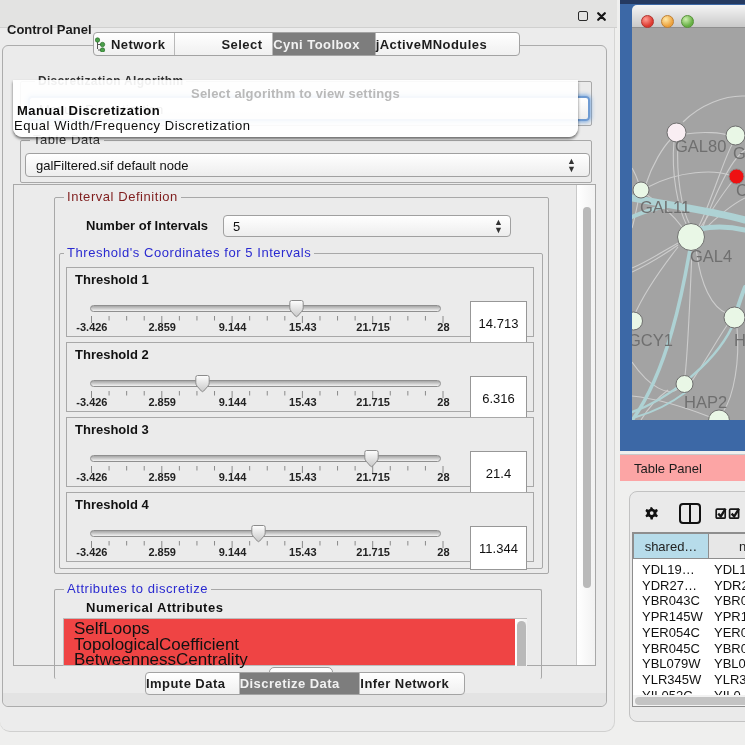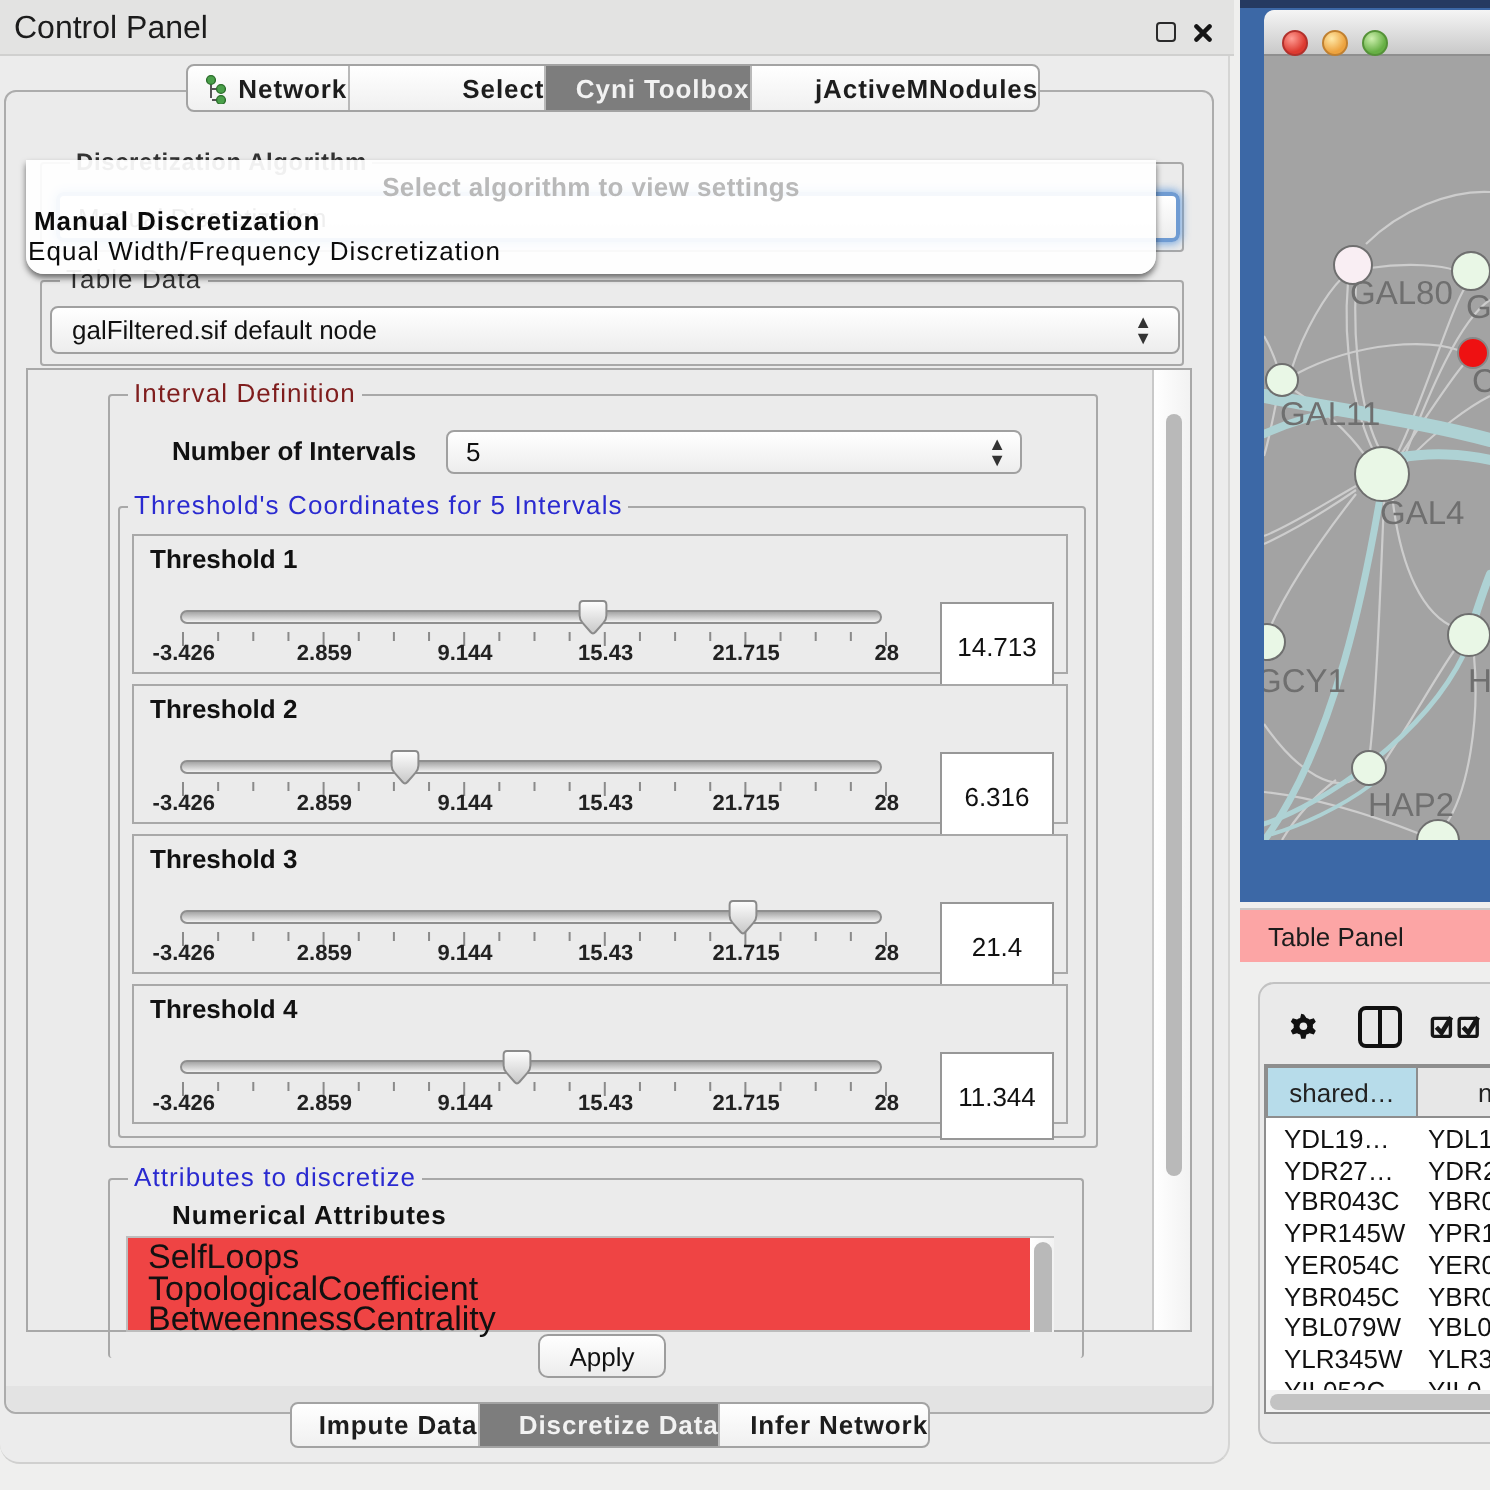--- a/index.html
+++ b/index.html
@@ -5,33 +5,33 @@
   * { margin:0; padding:0; box-sizing:border-box; }
   html,body { width:745px; height:745px; overflow:hidden; background:#efefee;
     font-family:"Liberation Sans", sans-serif; }
   .abs { position:absolute; }
   svg { display:block; }
   
   #win { left:0; top:0; width:615px; height:732px; background:#ececec;
     border-radius:0 0 10px 10px; border-right:1px solid #d5d5d4; border-bottom:1px solid #d0d0cf; }
   #titlebar { left:0; top:0; width:617px; height:28px; background:#e3e3e2;
     border-bottom:1px solid #d0d0cf; }
-  #titlebar .t { position:absolute; left:7px; top:6px; font-size:16px; color:#1c1c1c; }
+  #titlebar .t { position:absolute; left:7px; top:22px; font-size:13px; color:#1c1c1c;font-weight:bold; }
   #icoFloat { left:578px; top:11px; width:9.5px; height:9.5px; border:1.6px solid #2a2a2a; border-radius:2px; }
   
   
   .seg { display:flex; background:#ffffff; border:1px solid #a3a3a3; border-radius:4px;
     overflow:hidden; font-size:13px; font-weight:bold; color:#1d1d1d; letter-spacing:0.45px;
     background:linear-gradient(#ffffff,#f0f0f0); }
-  .seg .s { display:flex; align-items:center; justify-content:flex-end;
+  .seg .s { display:flex; align-items:center; justify-content:flex-start;
     border-right:1px solid #b9b9b9; height:100%; }
   .seg .s:last-child { border-right:none; }
   .seg .sel { background:#7d7d7d; color:#f2f2f2; }
   #topseg { left:93px; top:32px; width:427px; height:24px; }
-  #botseg { left:145px; top:701px; width:320px; height:23px; }
+  #botseg { left:145px; top:672px; width:320px; height:23px; }
   
   #content { left:2px; top:45px; width:605px; height:662px; background:#ebebeb;
     border:1px solid #acacac; border-radius:6px; }
   
   .grp { position:absolute; border:1px solid #a8a8a8; border-radius:2px; }
   .grp .lbl { position:absolute; top:-8px; left:9px; background:#ebebeb; padding:0 3px;
     font-size:13px; line-height:14px; letter-spacing:0.55px; }
   
   .combo { position:absolute; background:linear-gradient(#ffffff,#ededed);
     border:1px solid #a0a0a0; border-radius:4px; font-size:13px; color:#111; }

